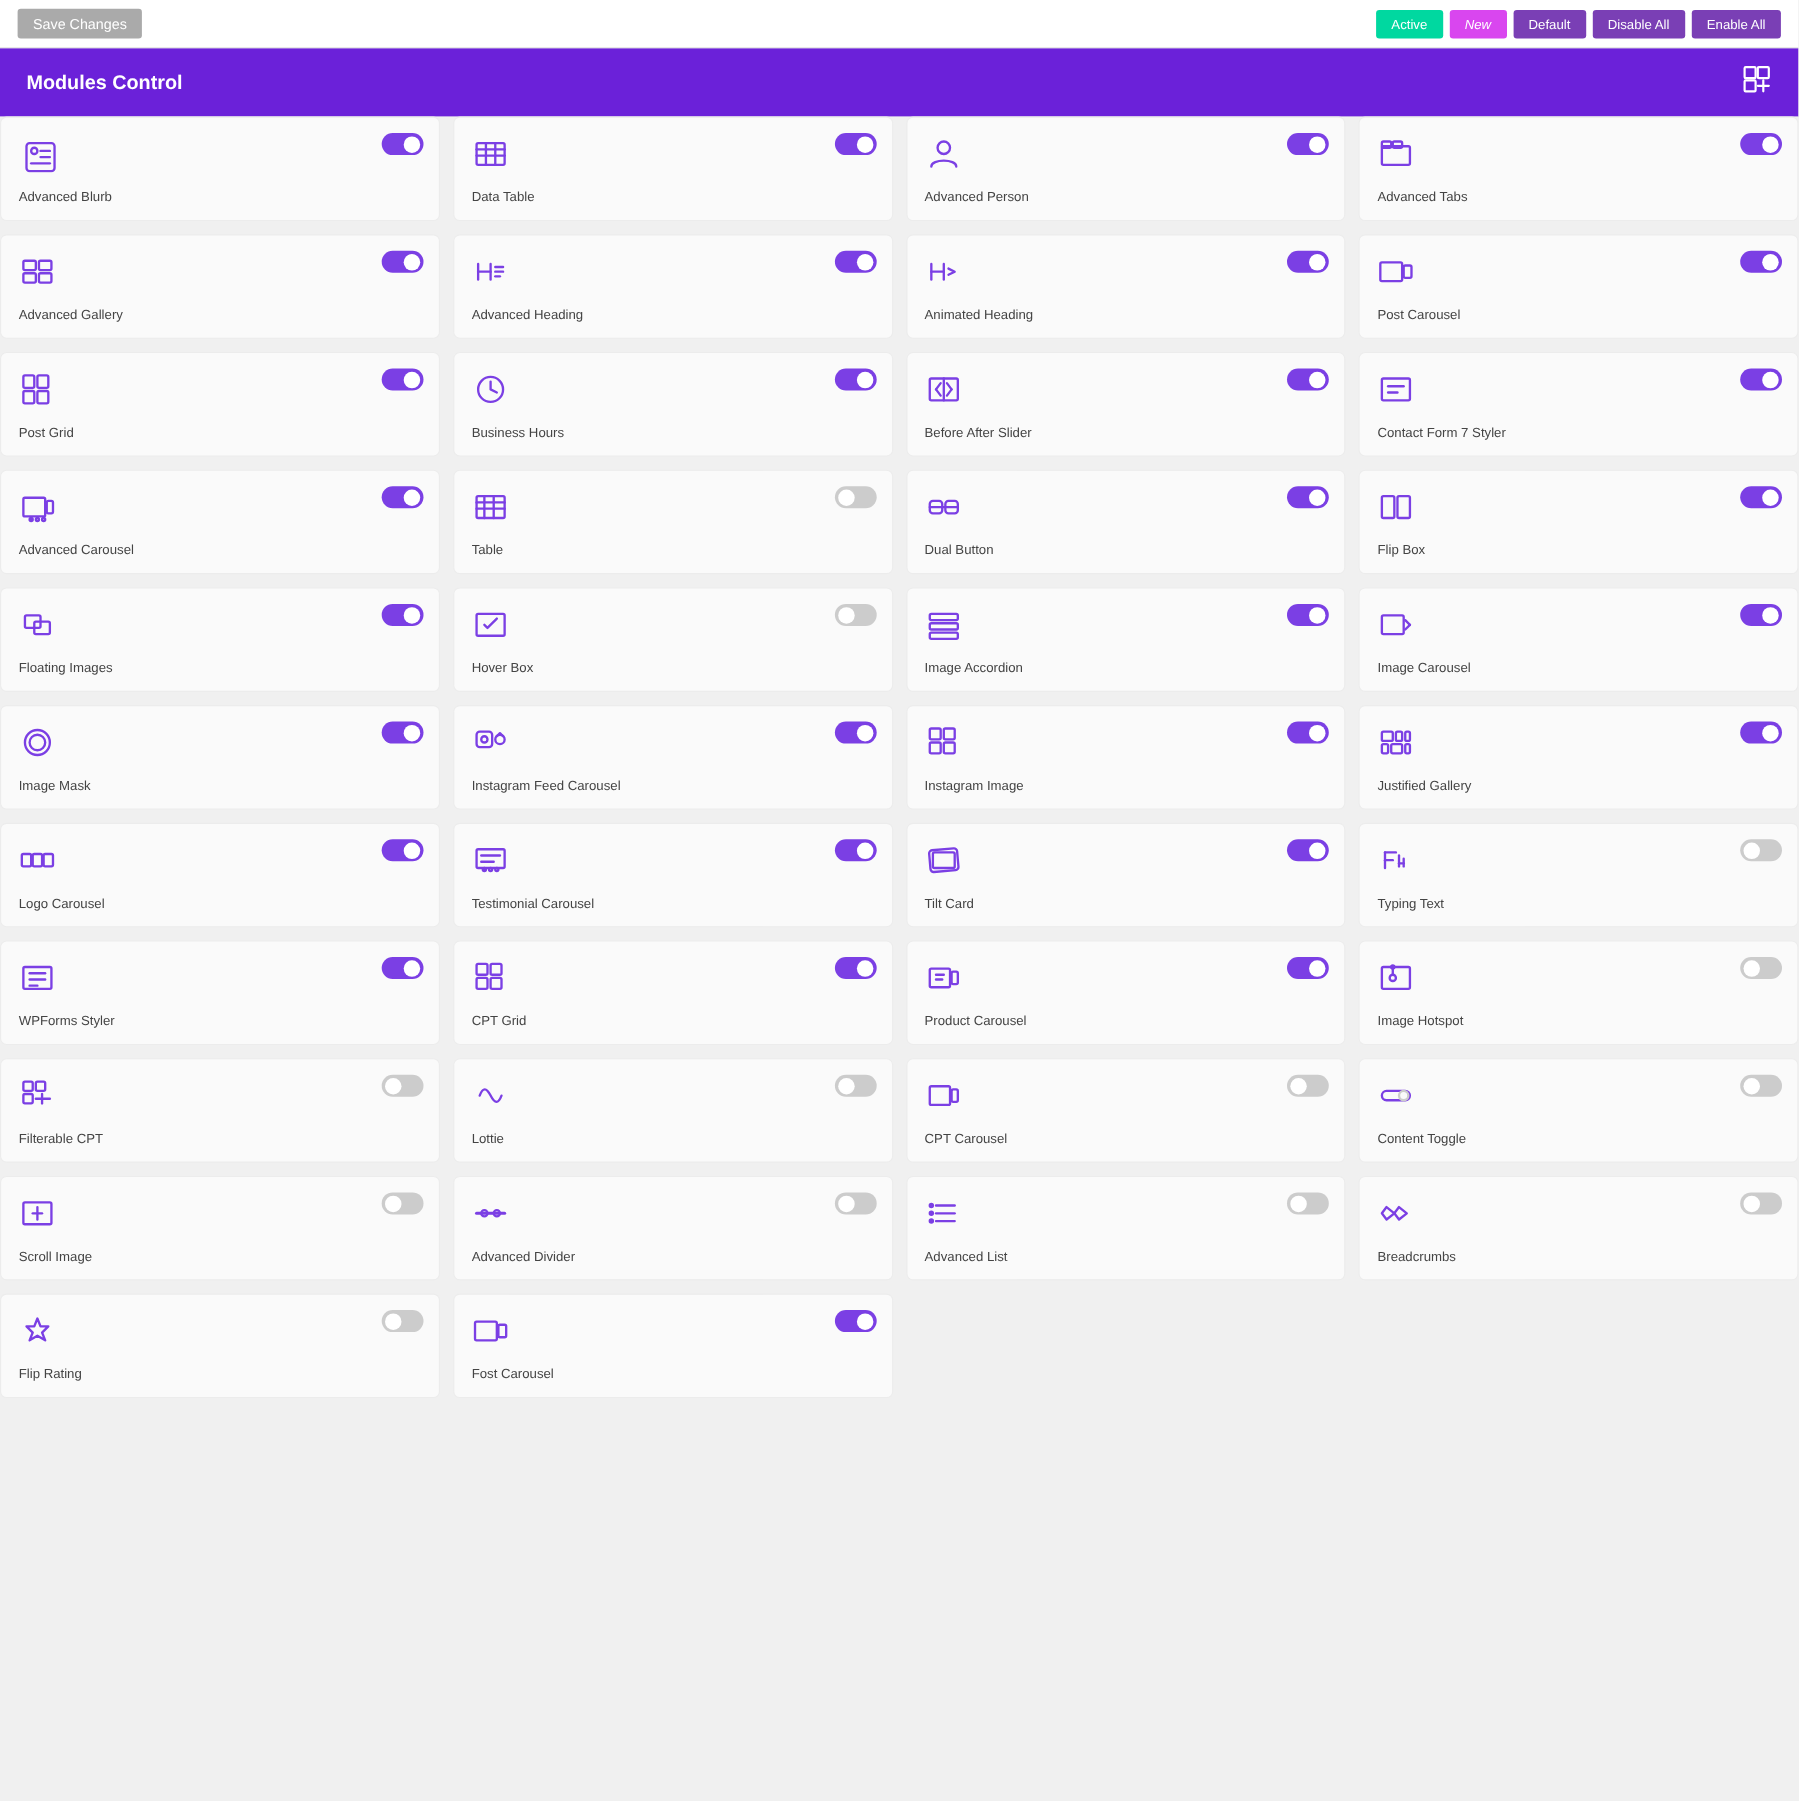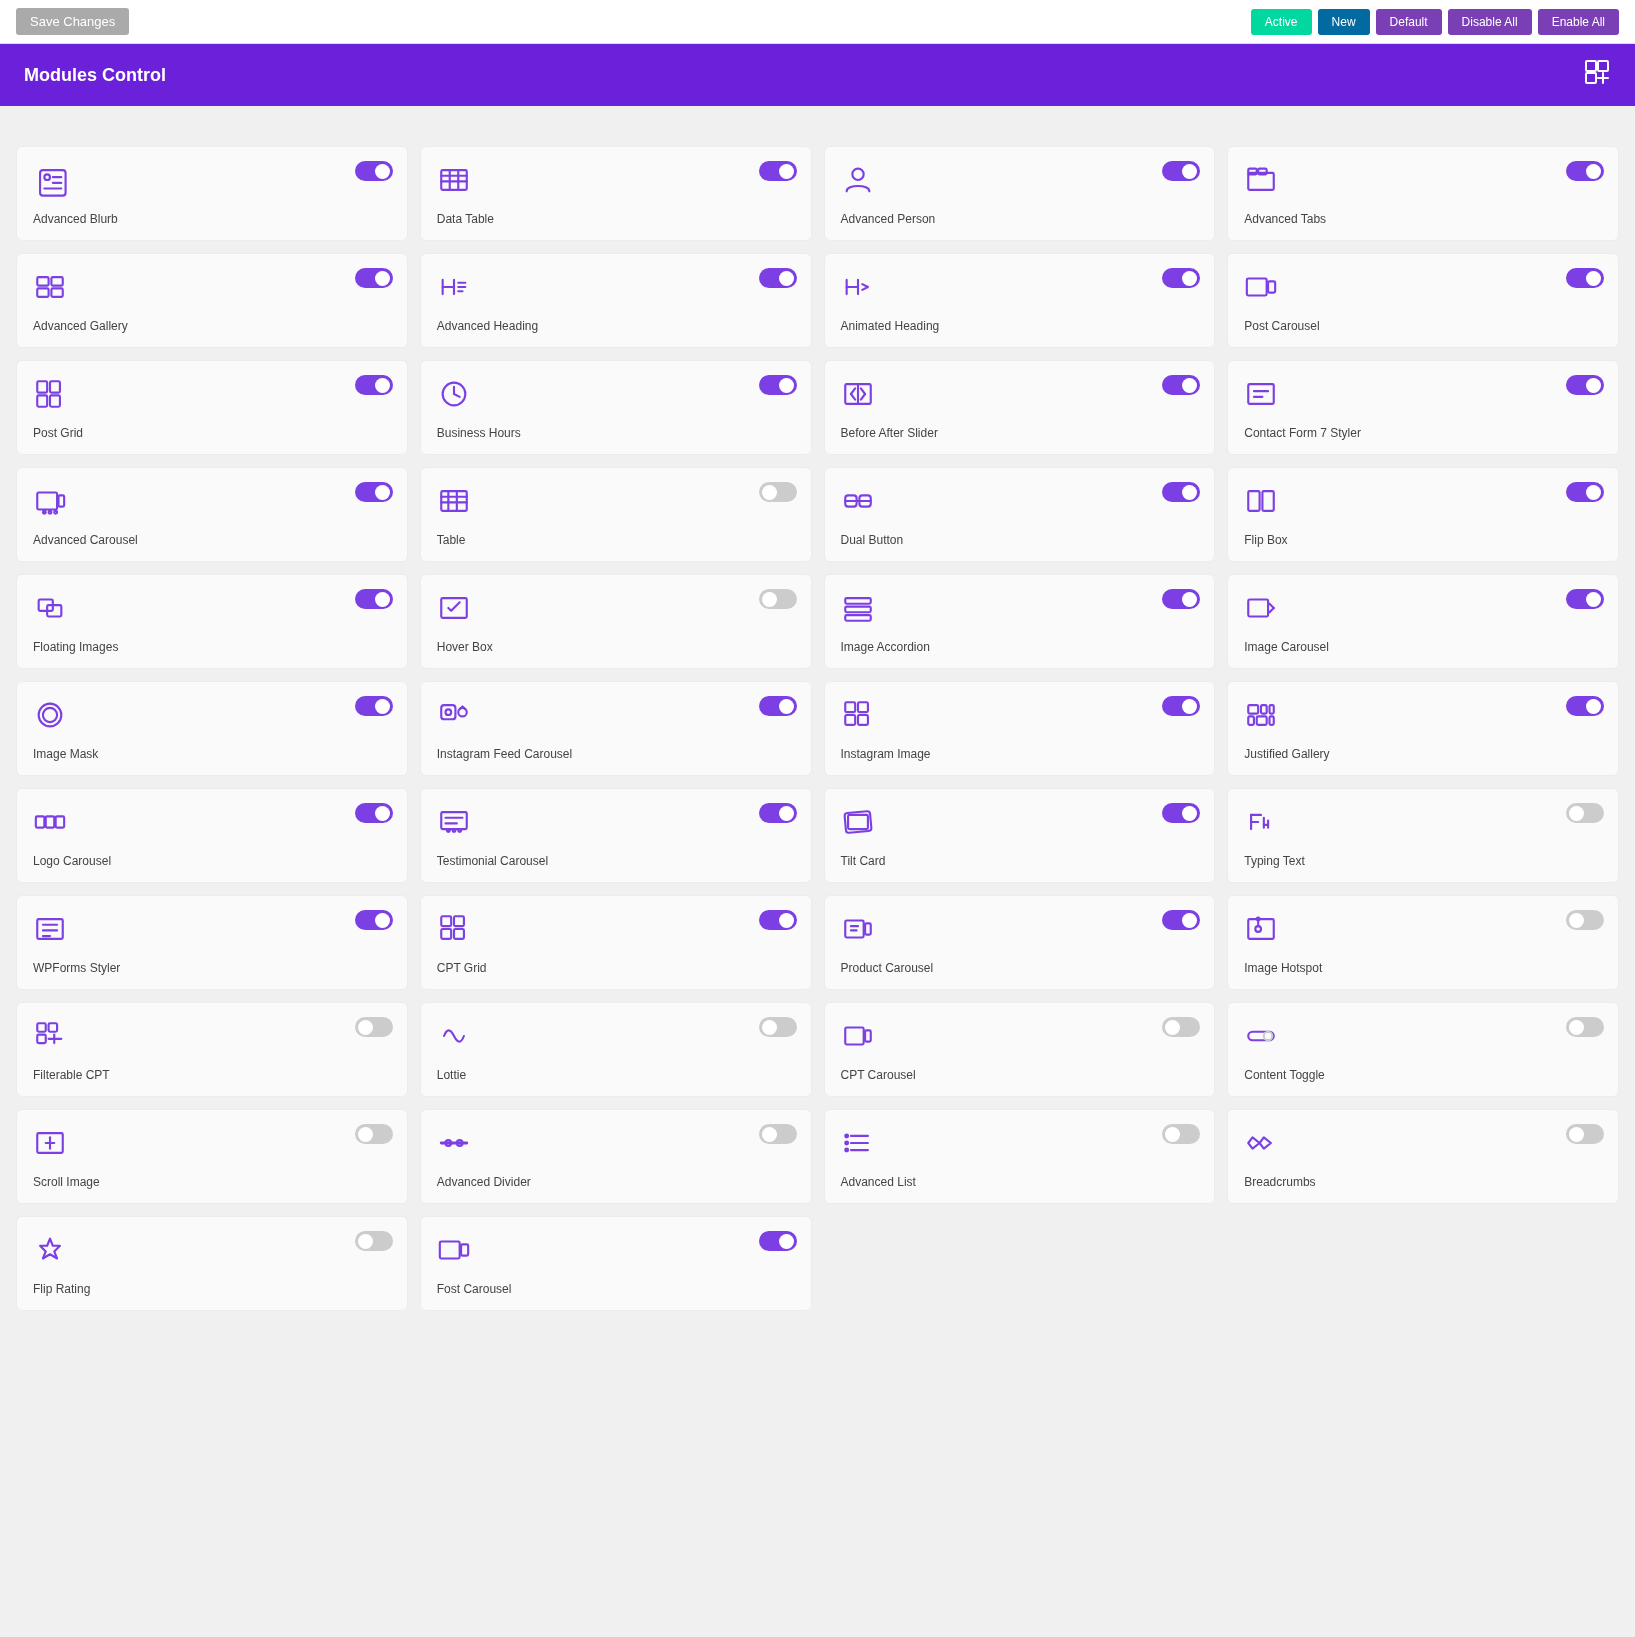--- a/index.html
+++ b/index.html
@@ -33,21 +33,21 @@
     }
     .top-btn {
       border: none;
       padding: 6px 14px;
       border-radius: 3px;
       cursor: pointer;
       font-size: 12px;
       font-weight: 500;
     }
     .btn-active { background: #00d8a0; color: #fff; }
-    .btn-new { background: #0369a1; color: #fff; }
+    .btn-new { background: #d946ef; color: #fff; font-style: italic; }
     .btn-default { background: #7a3fb5; color: #fff; }
     .btn-disable { background: #7a3fb5; color: #fff; }
     .btn-enable { background: #7a3fb5; color: #fff; }
 
     .modules-header {
       background: #6b21d9;
       color: #fff;
       padding: 14px 24px;
       display: flex;
       align-items: center;
@@ -55,22 +55,20 @@
       font-size: 18px;
       font-weight: 700;
     }
     .modules-icon {
       color: #fff;
       font-size: 22px;
     }
 
     .modules-body {
       background: #f0f0f0;
-      padding: 16px;
-      margin-top: 24px;
     }
     .modules-grid {
       display: grid;
       grid-template-columns: repeat(4, 1fr);
       gap: 12px;
     }
     .module-card {
       background: #fafafa;
       border-radius: 6px;
       padding: 16px 16px 14px 16px;

